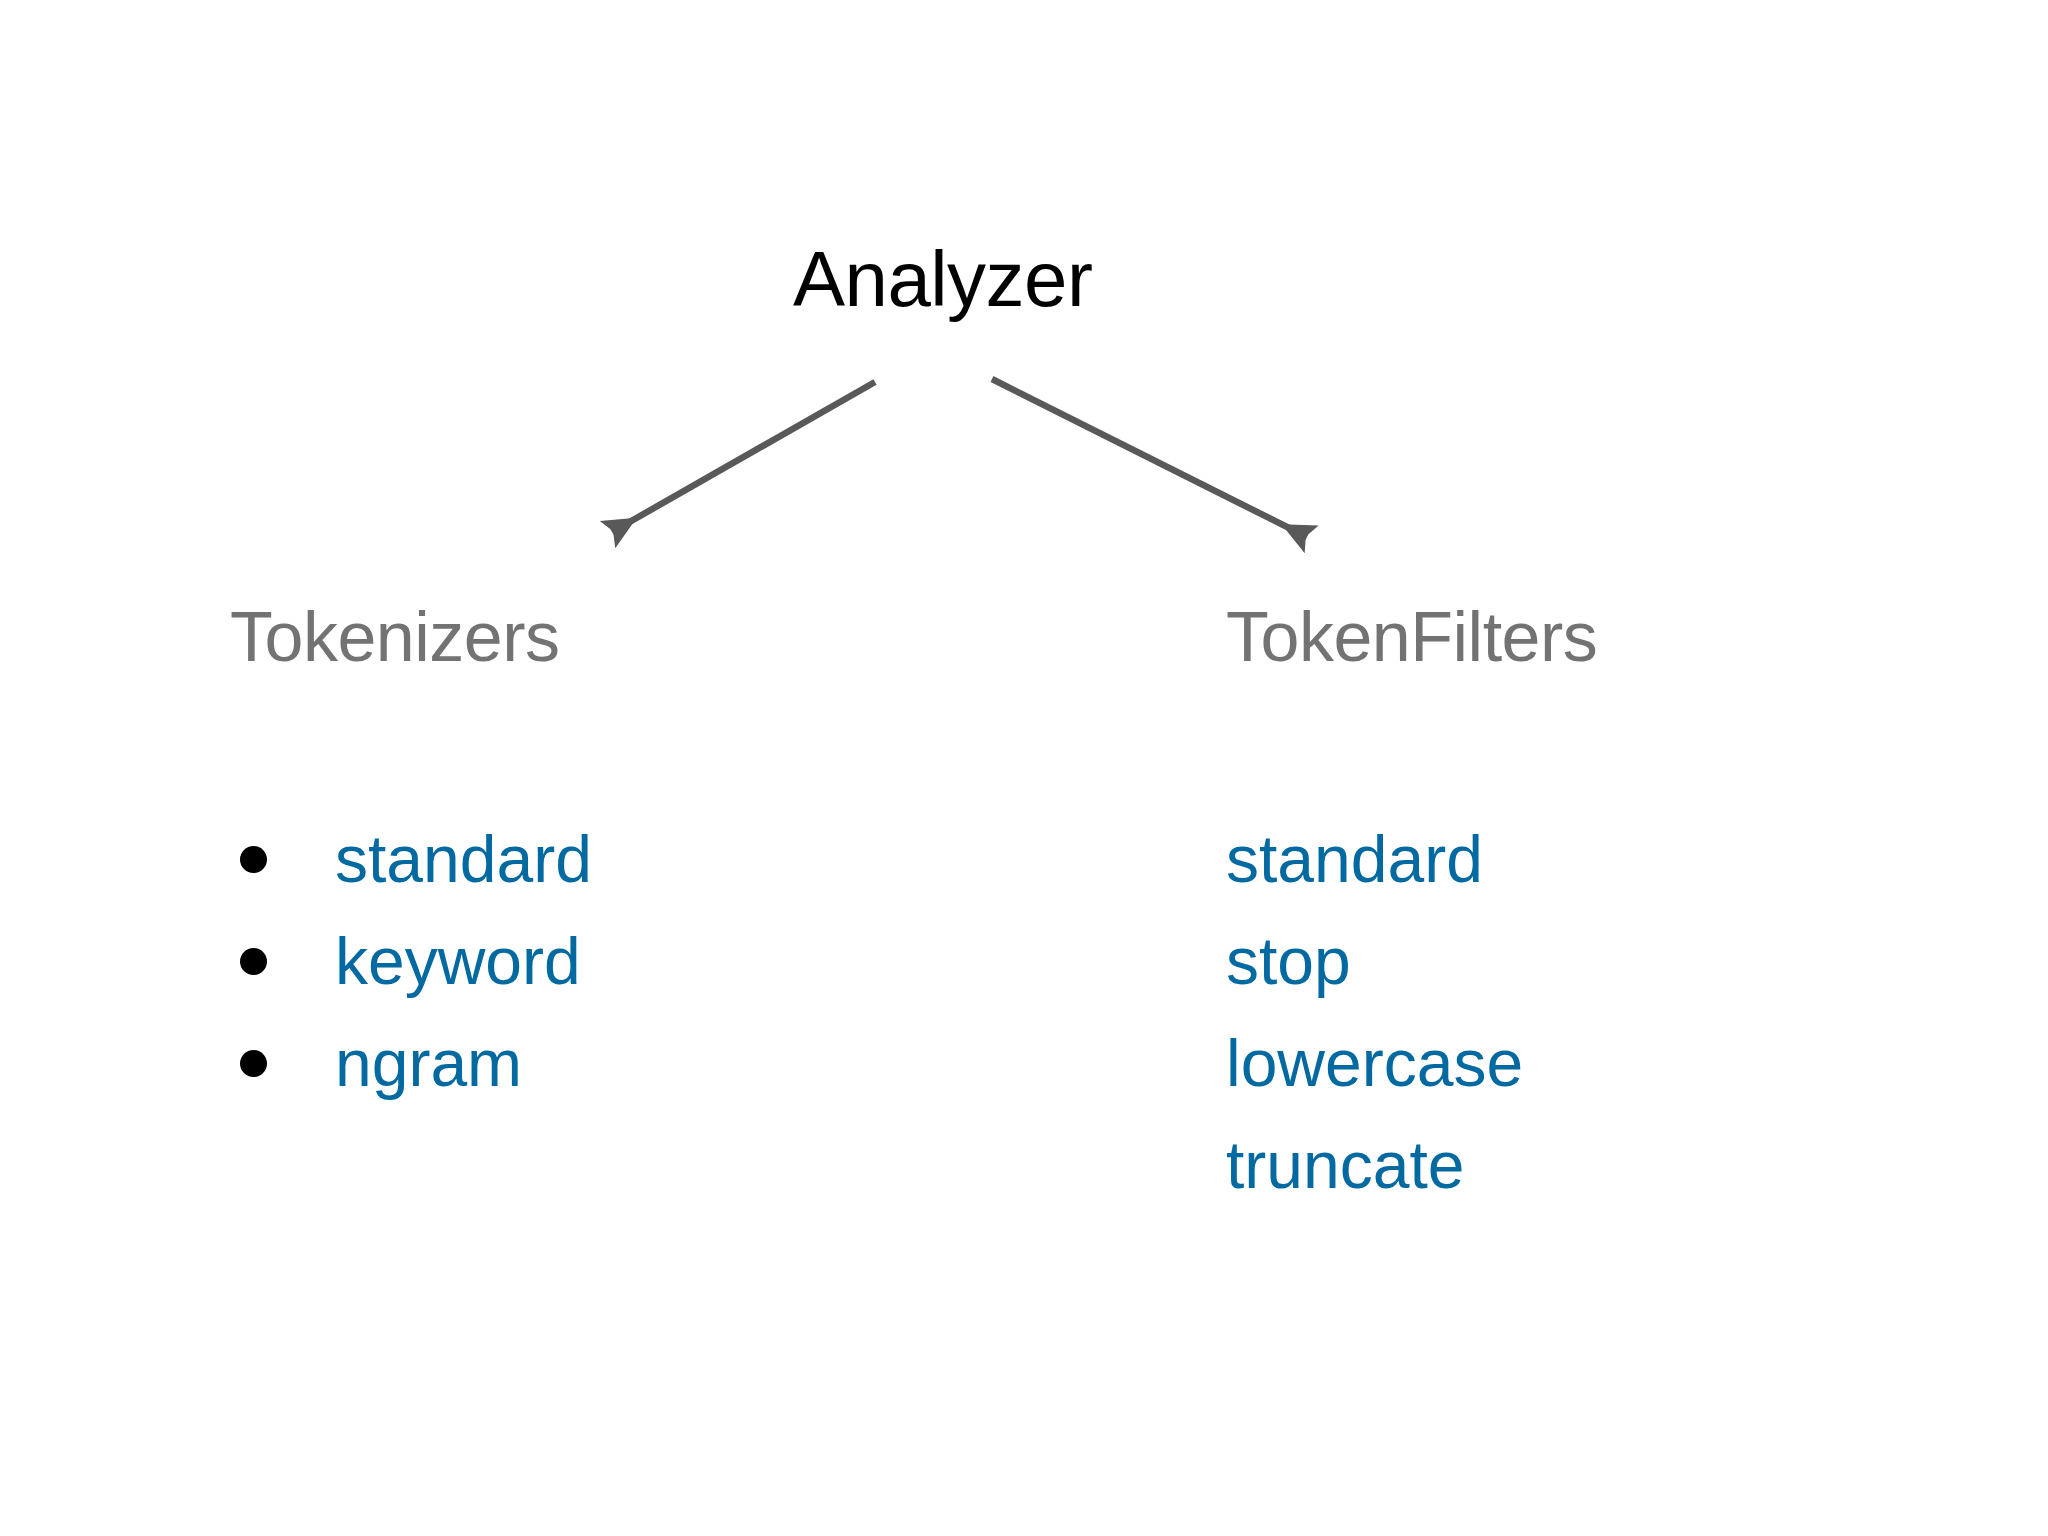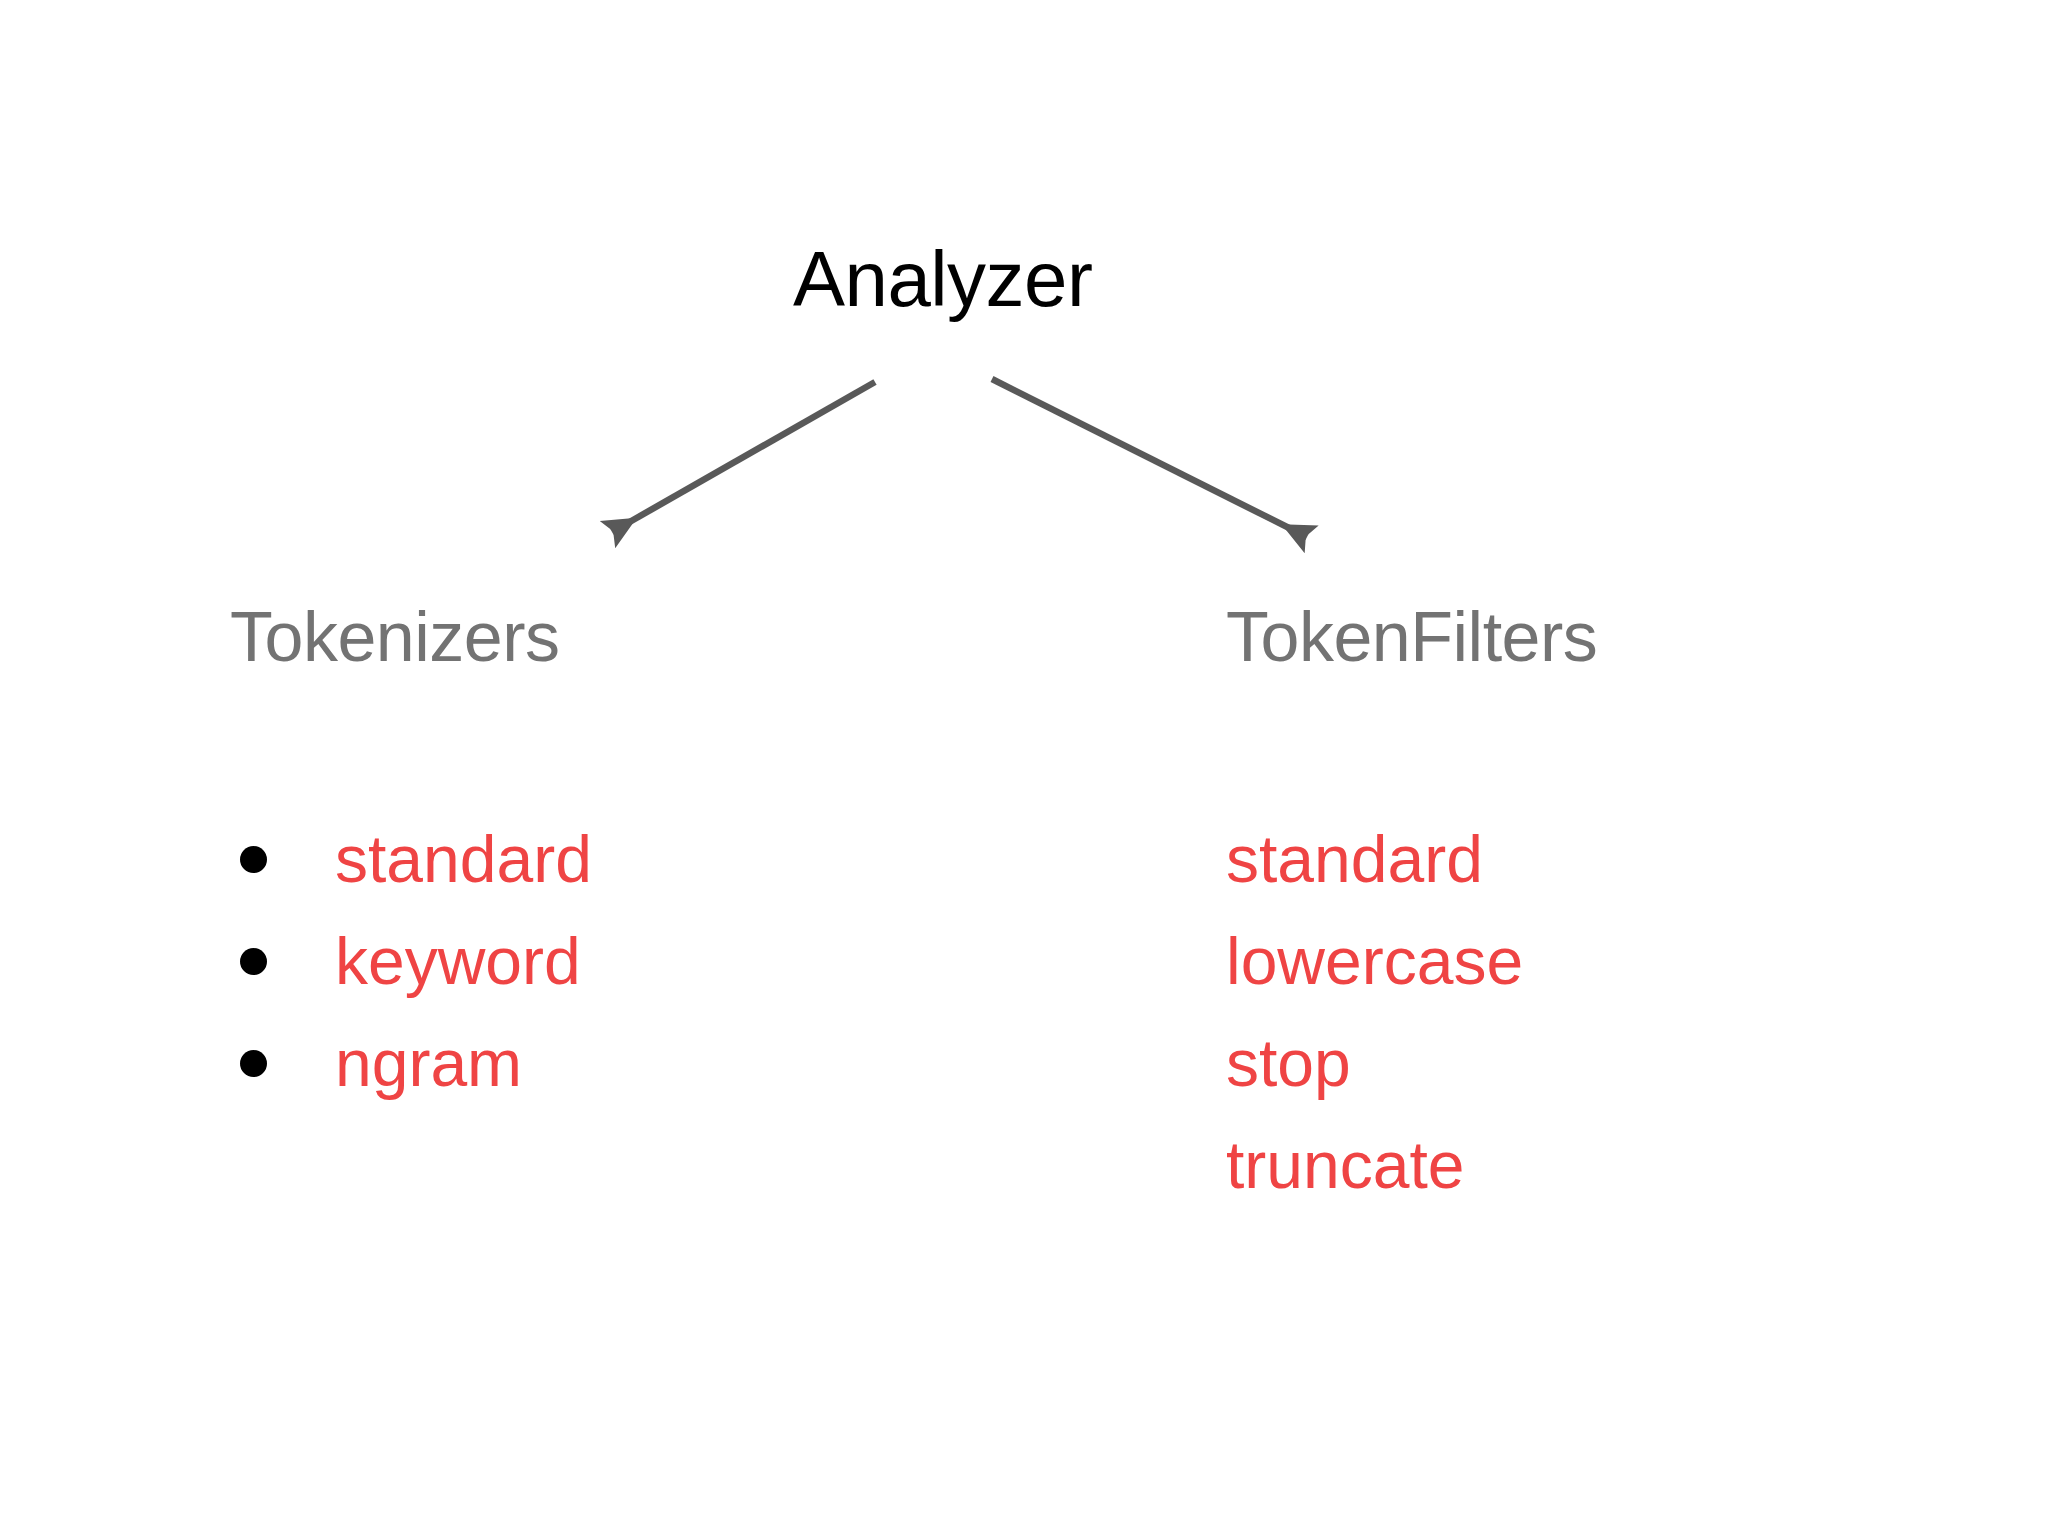--- a/index.html
+++ b/index.html
@@ -54,21 +54,21 @@
   #heading-right { left: 1226px; top: 578px; }
 
   
   .col-list {
     position: absolute;
     margin: 0;
     padding: 0;
     list-style: none;
     font-size: 66px;
     line-height: 102px;
-    color: #ef4444;
+    color: #0369a1;
     white-space: nowrap;
   }
   #list-left  { left: 240px;  top: 784px; }
   #list-right { left: 1226px; top: 784px; }
 
   .col-list li {
     position: relative;
     height: 102px;
   }
   #list-left li {
@@ -155,24 +155,24 @@
       <span class="bullet"></span>
       <span class="item-text">ngram</span>
     </li>
   </ul>
 
   <ul id="list-right" class="col-list">
     <li>
       <span class="item-text">standard</span>
     </li>
     <li>
-      <span class="item-text">lowercase</span>
+      <span class="item-text">stop</span>
     </li>
     <li>
-      <span class="item-text">stop</span>
+      <span class="item-text">lowercase</span>
     </li>
     <li>
       <span class="item-text">truncate</span>
     </li>
   </ul>
 
 
 </div>
 
 </body></html>

